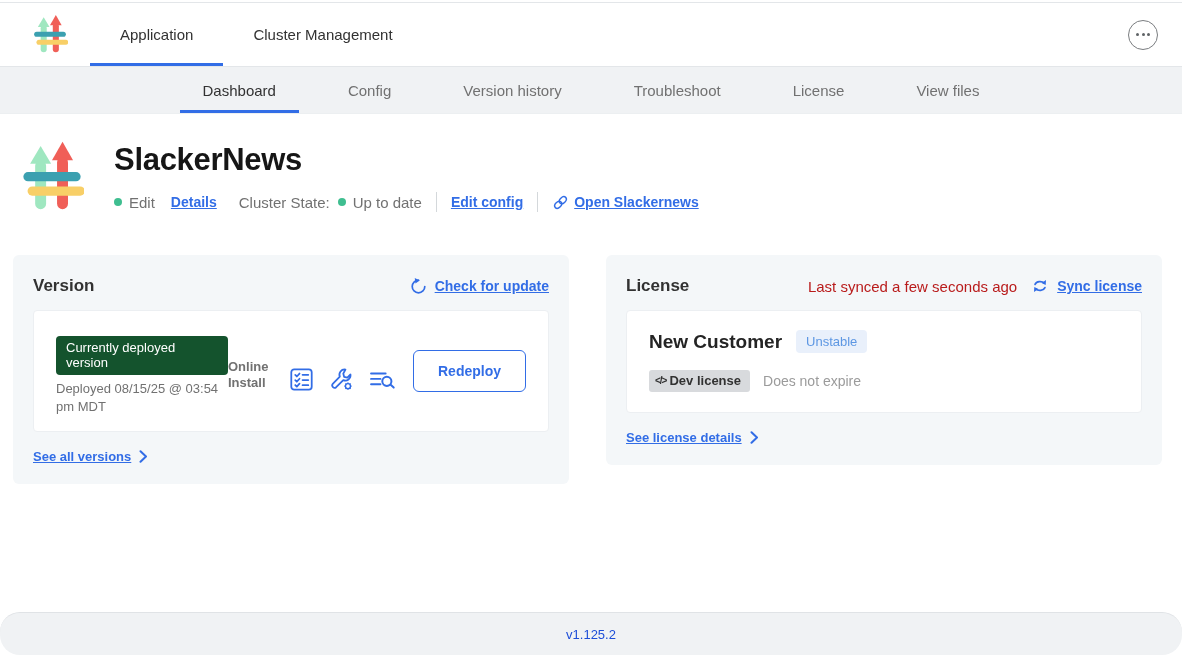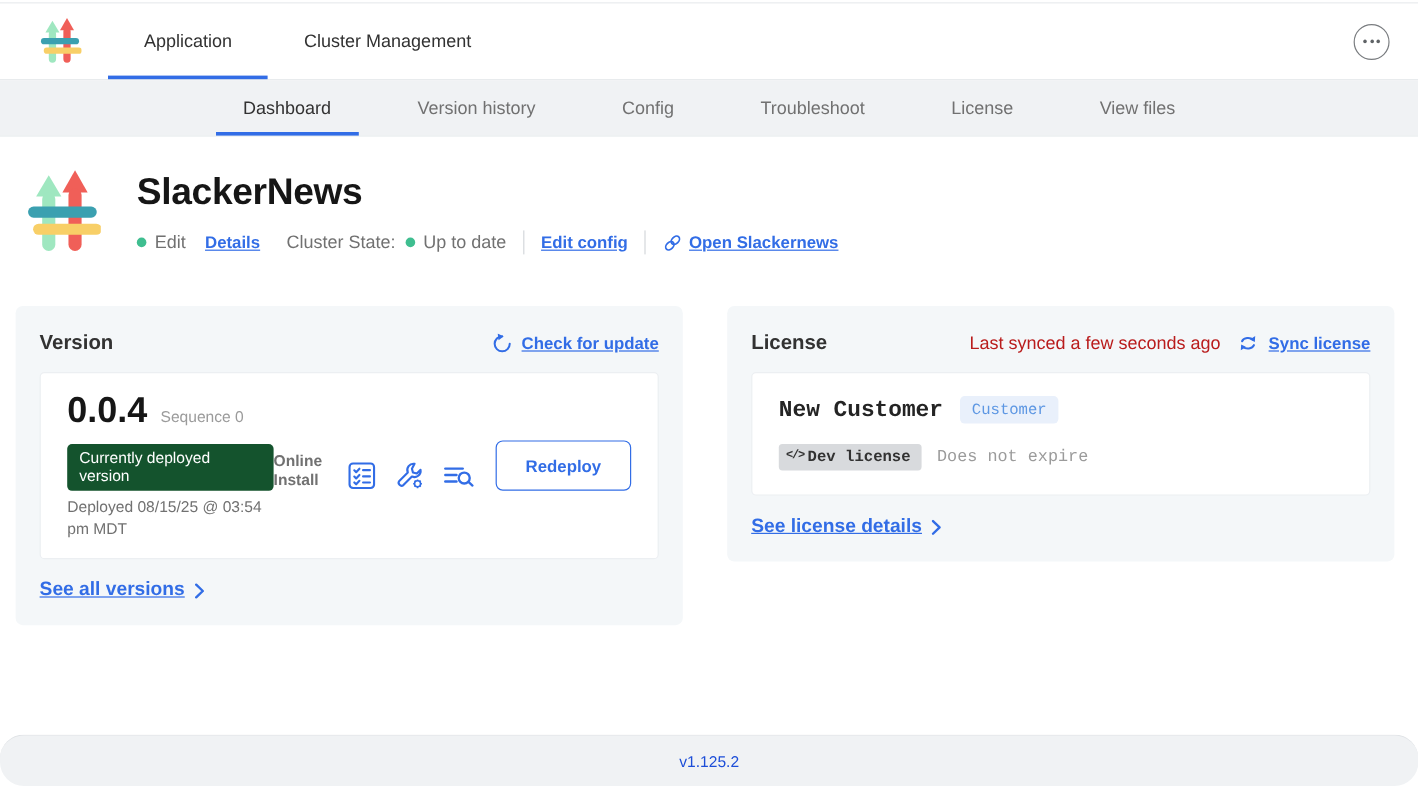--- a/index.html
+++ b/index.html
@@ -94,21 +94,21 @@
   .card-head { display: flex; align-items: center; justify-content: space-between; }
   .card-title { font-size: 17px; font-weight: 700; color: #323232; }
   .card-head-right { display: flex; align-items: center; gap: 8px; }
   .muted-light { color: #b91c1c; font-size: 15px; margin-right: 6px; }
   .inner-card {
     margin-top: 14px; background: #fff; border-radius: 4px;
     border: 1px solid #eceff2;
     padding: 15px 20px 16px 22px;
   }
   .card-footer-link { margin-top: 17px; display: flex; align-items: center; gap: 8px; }
-  .card-footer-link a { font-size: 16px; }
+  .card-footer-link a { font-size: 13px; }
 
   
   .version-inner { display: flex; justify-content: space-between; align-items: center; }
   .version-left { min-width: 0; }
   .version-line { display: flex; align-items: baseline; gap: 11px; }
   .version-number { font-size: 30px; font-weight: 700; color: #161616; }
   .sequence { font-size: 13px; color: #9b9b9b; }
   .deployed-badge {
     display: inline-block; margin-top: 10px;
     background: #14532d; color: #fff;
@@ -133,21 +133,21 @@
     font-size: 13px; padding: 4px 10px; border-radius: 4px;
   }
   .license-row2 { display: flex; align-items: center; gap: 13px; margin-top: 17px; }
   .type-badge {
     background: #d8dadd; color: #323232; font-weight: 700; font-size: 13px;
     padding: 3px 9px 4px 6px; border-radius: 3px;
     display: flex; align-items: center; gap: 3px;
   }
   .code-glyph { font-size: 10px; font-weight: 700; letter-spacing: -1px; }
   .expiry { font-size: 14px; color: #9b9b9b; }
-  .license-inner { padding-bottom: 20px; padding-top: 19px; font-family: Liberation Mono, monospace; }
+  .license-inner { padding-bottom: 20px; padding-top: 19px; }
 
   
   footer {
     height: 43px; background: #f0f2f4; border-top: 1px solid #e0e3e6;
     display: flex; align-items: center; justify-content: center;
     font-size: 13px; color: #1d4ed8; border-radius: 20px;
   }
   svg { display: block; }
 </style>
 </head>
@@ -179,24 +179,24 @@
       <i></i>
       <i></i>
   </button>
 </header>
 
 <nav class="subnav">
   <div class="sub-tab active">
       <span>Dashboard</span>
     </div>
   <div class="sub-tab">
+      <span>Config</span>
+    </div>
+  <div class="sub-tab">
       <span>Version history</span>
-    </div>
-  <div class="sub-tab">
-      <span>Config</span>
     </div>
   <div class="sub-tab">
       <span>Troubleshoot</span>
     </div>
   <div class="sub-tab">
       <span>License</span>
     </div>
   <div class="sub-tab">
       <span>View files</span>
     </div>
@@ -249,24 +249,20 @@
           <svg width="17" height="17" viewBox="0 0 20 20">
             <path d="M10 2.6 a7.4 7.4 0 1 0 7.4 7.4" fill="none" stroke="#326de6" stroke-width="2" stroke-linecap="round"></path>
             <polygon points="5.6,0 11.4,2.9 6.4,6.6" fill="#326de6"></polygon>
           </svg>
           <a class="blue-link">Check for update</a>
         </span>
       </div>
 
       <div class="inner-card version-inner">
         <div class="version-left">
-          <div class="version-line">
-            <span class="version-number">0.0.4</span>
-            <span class="sequence">Sequence 0</span>
-          </div>
           <span class="deployed-badge">Currently deployed version</span>
           <div class="deployed-at">Deployed 08/15/25 @ 03:54 pm MDT</div>
         </div>
         <div class="version-right">
           <span class="install-type">Online Install</span>
 
           <button class="icon-btn">
             <svg width="25" height="25" viewBox="0 0 24 24">
               <g fill="none" stroke="#326de6" stroke-width="1.7" stroke-linecap="round" stroke-linejoin="round">
                 <rect x="2.2" y="2.2" width="19.6" height="19.6" rx="2.8"></rect>
@@ -327,21 +323,21 @@
             <polygon points="16.2,3.2 16.6,8.6 11.8,7" fill="#326de6" transform="rotate(8 14.8 6.8)"></polygon>
             <polygon points="3.8,16.8 3.4,11.4 8.2,13" fill="#326de6" transform="rotate(8 5.2 13.2)"></polygon>
           </svg>
           <a class="blue-link">Sync license</a>
         </span>
       </div>
 
       <div class="inner-card license-inner">
         <div class="license-row1">
           <span class="customer-name">New Customer</span>
-          <span class="channel-badge">Customer</span>
+          <span class="channel-badge">Unstable</span>
         </div>
         <div class="license-row2">
           <span class="type-badge">
             <span class="code-glyph">&lt;/&gt;</span>
             <span>Dev license</span>
           </span>
           <span class="expiry">Does not expire</span>
         </div>
       </div>
 

